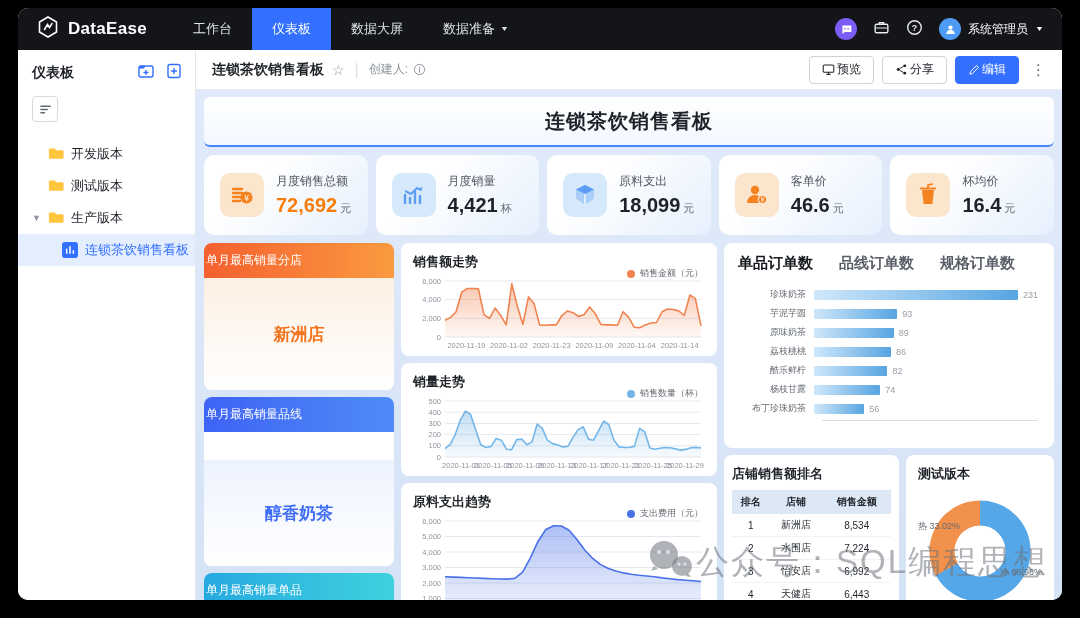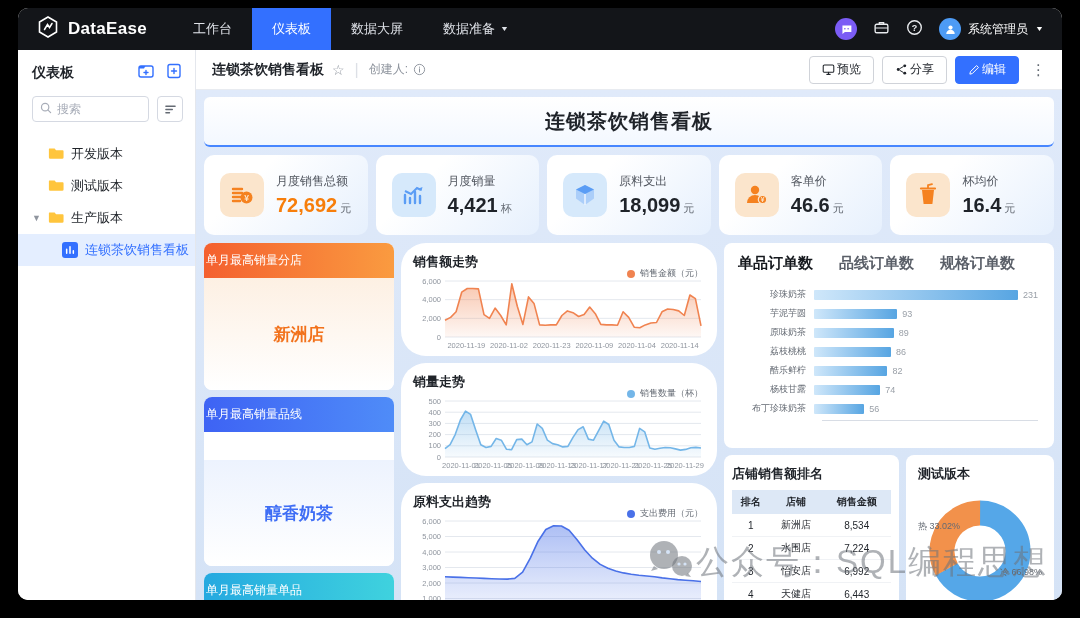--- a/index.html
+++ b/index.html
@@ -77,21 +77,21 @@
   .grid { display:flex; gap:7px; margin-top:8px; height:420px; }
   .col-left { width:190px; display:flex; flex-direction:column; gap:7px; flex-shrink:0; }
   .col-mid { flex:1; display:flex; flex-direction:column; gap:7px; min-width:0; }
   .col-right { width:330px; display:flex; flex-direction:column; gap:7px; flex-shrink:0; }
 
   .hl-card { border-radius:8px; overflow:hidden; background:#fff; flex-shrink:0; }
   .hl-head { height:35px; display:flex; align-items:center; padding-left:2px; font-size:12px; color:#fff; }
   .hl-body { display:flex; align-items:center; justify-content:center; font-size:17px; font-weight:bold; }
 
   .card { background:#fff; border-radius:8px; padding:9px 12px; }
-  .chart-card { height:113px; flex-shrink:0; position:relative;border-radius:25px; }
+  .chart-card { height:113px; flex-shrink:0; position:relative; }
   .chart-card:last-child { height:150px; }
   .chart-title { font-size:13px; font-weight:bold; color:#1f2329; }
   .legend { position:absolute; right:14px; top:24px; display:flex; align-items:center; gap:5px; font-size:9px; color:#646a73; }
   .legend .dot { width:8px; height:8px; border-radius:50%; }
   .chart-body { position:absolute; left:8px; right:10px; top:34px; bottom:6px; }
 
   .tabs-card { height:205px; flex-shrink:0; }
   .tabs-row { display:flex; gap:26px; padding:2px 0 8px 2px; }
   .tab { font-size:15px; font-weight:bold; color:#5a5f68; cursor:pointer; }
   .tab.active { color:#15181d; }
@@ -198,29 +198,20 @@
           </span>
           <span>
             <svg width="18" height="18" viewBox="0 0 18 18">
                 <rect x="3" y="2.5" width="12" height="13" rx="2" fill="none" stroke="#3370ff" stroke-width="1.4"></rect>
                 <path d="M9 6.5v5M6.5 9h5" stroke="#3370ff" stroke-width="1.4" stroke-linecap="round"></path>
               </svg>
           </span>
         </span>
       </div>
       <div class="search-row">
-        <div class="search-box">
-          <span>
-            <svg width="12" height="12" viewBox="0 0 14 14">
-                <circle cx="6" cy="6" r="4.3" fill="none" stroke="#a8adb8" stroke-width="1.4"></circle>
-                <path d="M9.4 9.4l3 3" stroke="#a8adb8" stroke-width="1.4" stroke-linecap="round"></path>
-              </svg>
-          </span>
-          <input type="text" placeholder="搜索" style="">
-        </div>
         <span class="sort-btn">
           <svg width="13" height="13" viewBox="0 0 14 14">
               <path d="M2 3.5h10M2 7h7M2 10.5h4" stroke="#646a73" stroke-width="1.4" stroke-linecap="round"></path>
             </svg>
         </span>
       </div>
       <div class="tree" id="tree">
           <div class="tree-row">
             <span><svg width="16" height="14" viewBox="0 0 18 15">
                 <path d="M1.5 2.5h6l1.5 2h7.5a1 1 0 0 1 1 1v7a1.5 1.5 0 0 1-1.5 1.5H2.5A1.5 1.5 0 0 1 1 12.5v-9a1 1 0 0 1 .5-1z" fill="#ffc53d"></path>

